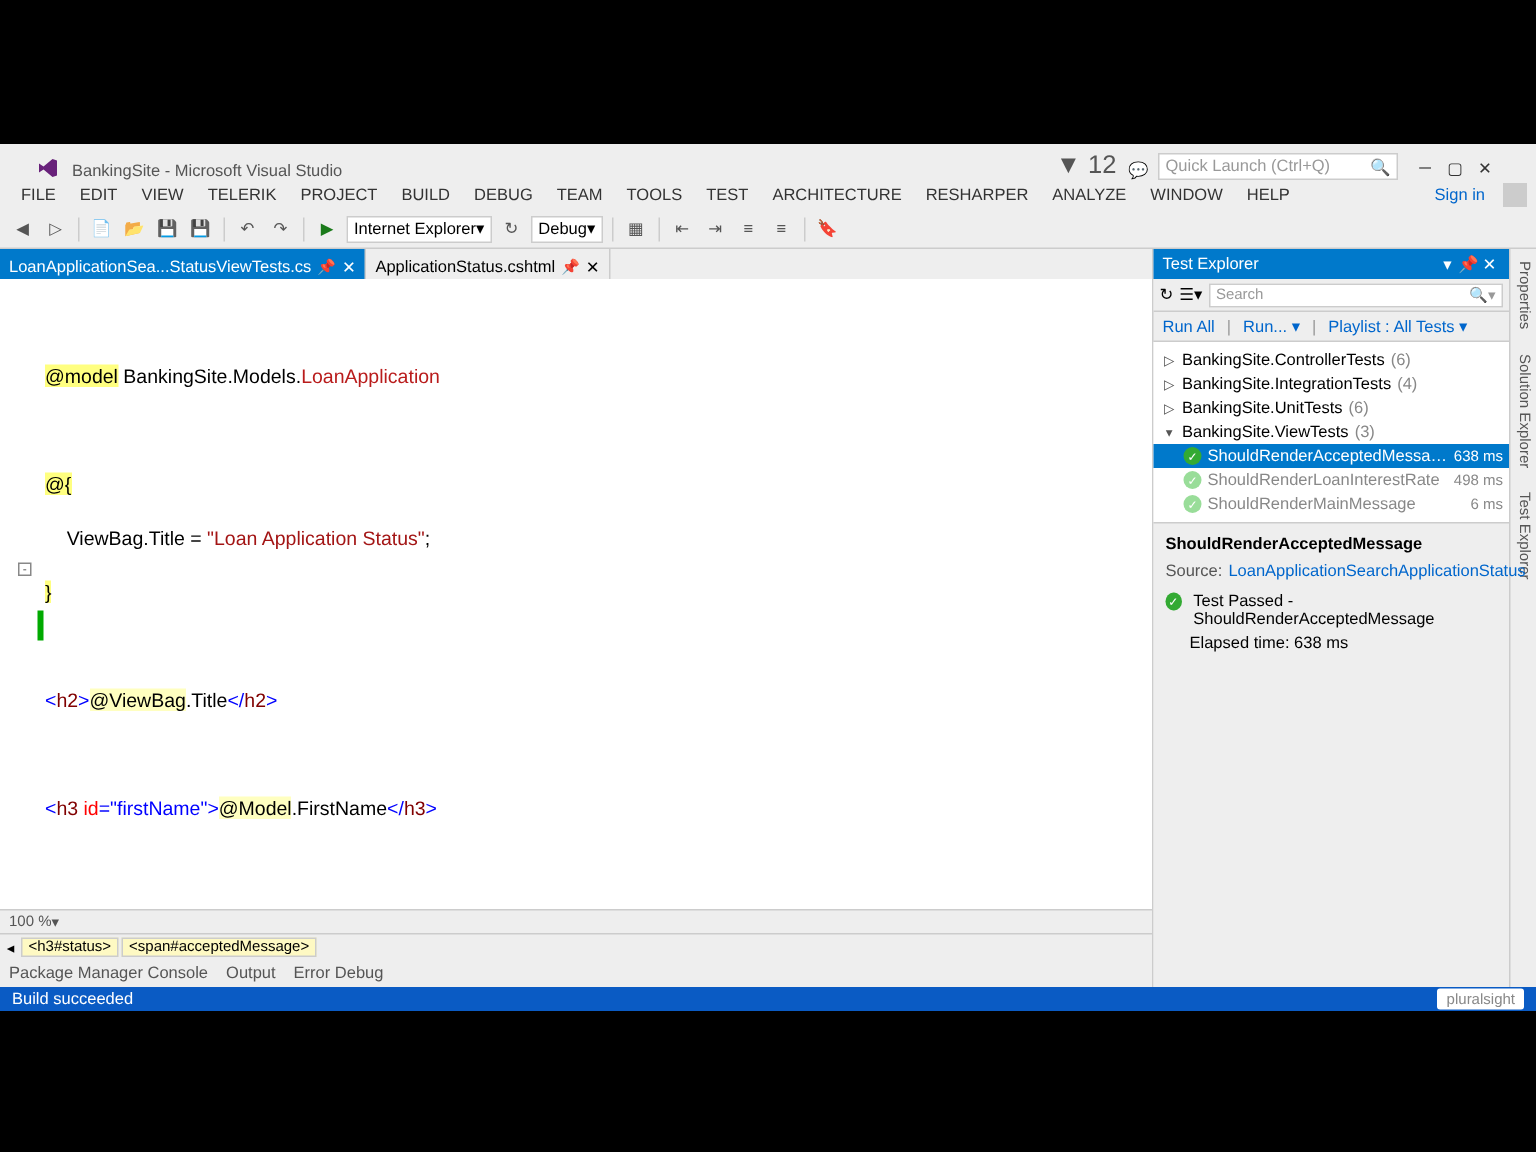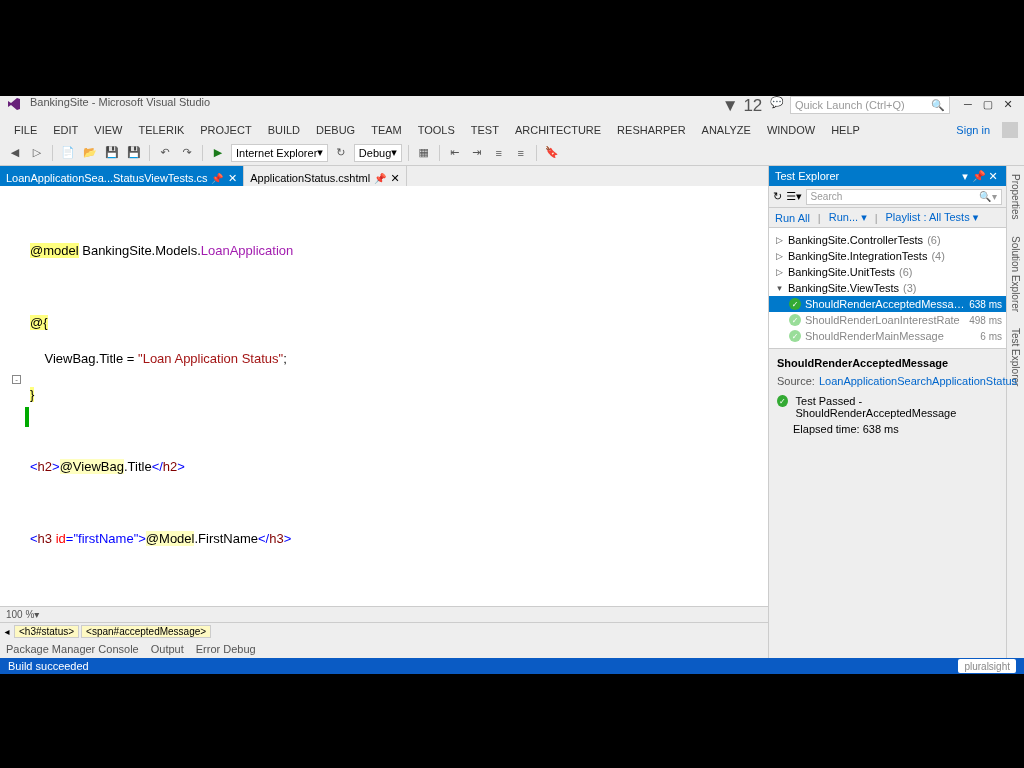--- a/index.html
+++ b/index.html
@@ -1,18 +1,18 @@
 <!DOCTYPE html>
 <html><head>
 <meta charset="utf-8">
 <style>
 * { margin: 0; padding: 0; box-sizing: border-box; font-family: 'Segoe UI', Tahoma, sans-serif; }
 body { background: #000; width: 1024px; height: 768px; overflow: hidden; position: relative; }
 .vs-window { position: absolute; top: 96px; left: 0; width: 1024px; height: 578px; background: #eee; display: flex; flex-direction: column; }
-.titlebar { height: 24px; background: #eee; display: flex; align-items: flex-start; padding: 0 6px; font-size: 11px; color: #555; }
+.titlebar { height: 24px; background: #eee; display: flex; align-items: flex-end; padding: 0 24px; font-size: 11px; color: #555; }
 .titlebar .vs-logo { width: 16px; height: 16px; margin-right: 8px; display:flex; align-items:center; justify-content:center; }
 .titlebar .title-text { flex: 0 0 auto; }
 .titlebar .spacer { flex: 1; }
 .titlebar .notif { color: #555; font-size: 17px; margin-right:8px; }
 .titlebar .quick-launch { width: 160px; height: 18px; border: 1px solid #ccc; background: #fff; font-size: 11px; color: #999; padding: 0 4px; display:flex; align-items:center; justify-content:space-between; margin-right: 8px;}
 .titlebar .win-btn { width: 20px; height: 16px; display: inline-flex; align-items: center; justify-content: center; font-size: 11px; color: #333; cursor:pointer; }
 .menubar { height: 20px; background: #eee; display: flex; align-items: center; padding: 0 6px; font-size: 11px; color: #333; }
 .menubar .menu-item { padding: 0 8px; cursor:pointer; }
 .menubar .signin { margin-left:auto; padding:0 8px; color:#0066cc; cursor:pointer;}
 .menubar .avatar { width:16px; height:16px; background:#ccc; margin-left:4px;}
@@ -25,21 +25,21 @@
 .editor-pane { flex: 1; display: flex; flex-direction: column; background: #fff; overflow: hidden; }
 .doc-tabs { height: 20px; background: #eee; display: flex; align-items: stretch; font-size: 11px; }
 .doc-tab { padding: 12px 6px; display: flex; align-items: center; gap: 4px; border-right: 1px solid #ccc; cursor:pointer; }
 .doc-tab.active { background: #0079cb; color: #fff; }
 .doc-tab .pin { font-size:10px;}
 .doc-tab .close { font-size:11px;}
 .code-area { flex: 1; background: #fff; font-family: Consolas, monospace; font-size: 13px; line-height: 18px; padding: 2px 0 2px 30px; color: #000; position: relative; overflow:hidden; white-space: pre; }
 .code-area .line { height: 18px; }
 .hl-yellow { background: #ffff80; }
 .kw-blue { color: #0000ff; }
-.kw-teal { color: #a21caf; }
+.kw-teal { color: #b91c1c; }
 .str-red { color: #a31515; }
 .attr-red { color: #ff0000; }
 .tag-maroon { color: #800000; }
 .razor-bg { background: #ffffc0; }
 .green-marker { position:absolute; left:25px; width:4px; background:#0a0; }
 .outline-minus { position:absolute; left:12px; width:9px; height:9px; border:1px solid #888; font-size:8px; line-height:7px; text-align:center; color:#555; background:#fff;}
 .zoom-bar { height: 16px; background:#eee; border-top:1px solid #ccc; font-size:10px; padding:0 6px; display:flex; align-items:center; color:#555;}
 .breadcrumb-bar { height: 18px; background:#eee; border-top:1px solid #ccc; font-size:10px; display:flex; align-items:center; gap:2px; padding:0 2px;}
 .breadcrumb-bar .crumb { border:1px solid #ccc; padding:0 4px; background:#fef9c3;}
 .bottom-tabs { height: 18px; background:#eee; font-size:11px; display:flex; align-items:center; gap:12px; padding:0 6px; color:#555;}

